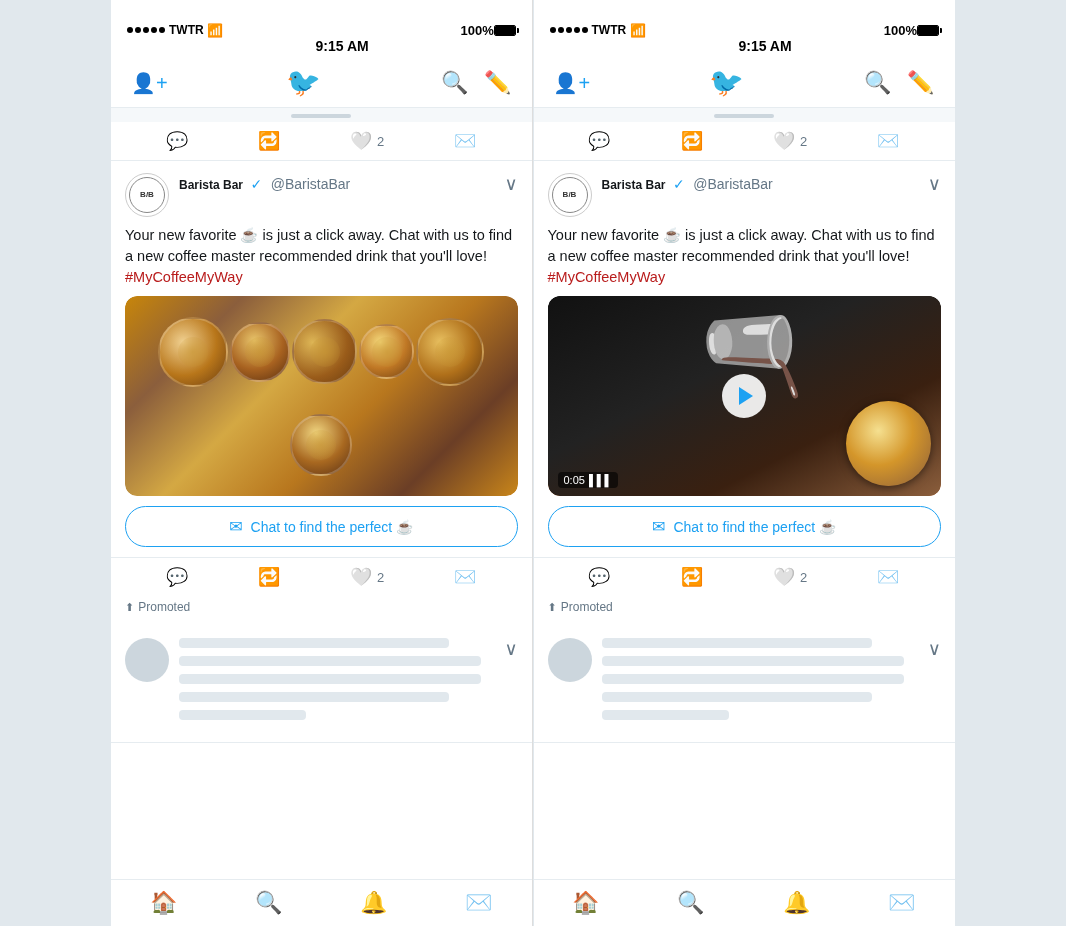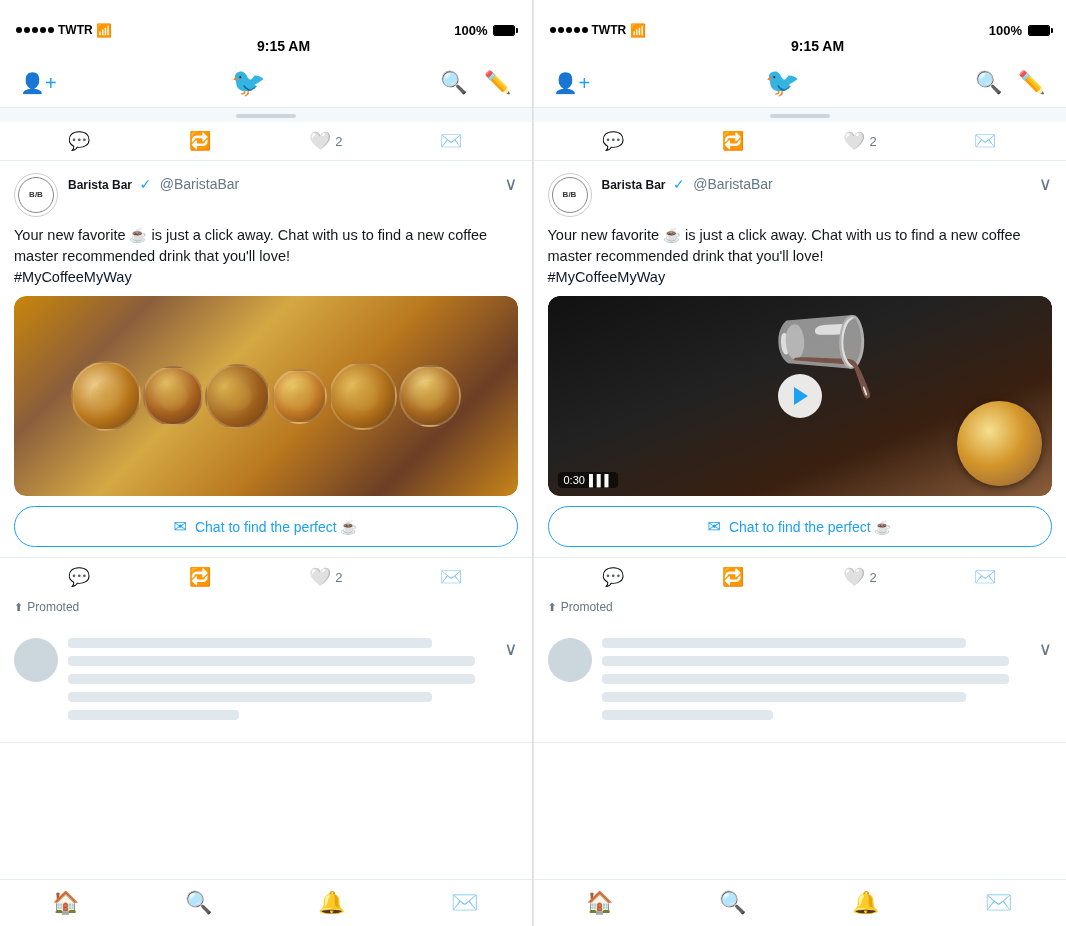--- a/index.html
+++ b/index.html
@@ -7,21 +7,21 @@
       font-family: -apple-system, BlinkMacSystemFont, "Helvetica Neue", Helvetica, Arial, sans-serif;
       background: #e1e8ed;
       display: flex;
       justify-content: center;
       width: 1066px;
       min-height: 926px;
     }
     .phones-container {
       display: flex;
       gap: 0;
-      width: 1066px;
+      width: 844px;
     }
     .phone {
       width: 533px;
       background: #fff;
       display: flex;
       flex-direction: column;
       border-right: 1px solid #ddd;
     }
     .phone:last-child { border-right: none; }
 
@@ -30,21 +30,21 @@
       display: flex;
       align-items: center;
       justify-content: space-between;
       padding: 6px 16px 4px;
       background: #fff;
       font-size: 13px;
       font-weight: 600;
     }
     .status-left { display: flex; align-items: center; gap: 4px; }
     .status-center { font-size: 14px; font-weight: 600; margin-top: 32px; }
-    .status-right { display: flex; align-items: center; gap: 6px; font-size: 13px; font-weight: 600; }
+    .status-right { display: flex; align-items: center; font-size: 13px; font-weight: 600; }
     .signal-dots { display: flex; gap: 2px; }
     .signal-dot { width: 6px; height: 6px; border-radius: 50%; background: #000; }
     .battery-bar {
       display: flex; align-items: center; gap: 2px;
     }
     .battery-outline {
       width: 22px; height: 11px; border: 1.5px solid #000; border-radius: 2px; position: relative; display: flex; align-items: center;
     }
     .battery-outline::after {
       content: ''; position: absolute; right: -4px; width: 2px; height: 5px; background: #000; border-radius: 0 1px 1px 0;
@@ -130,21 +130,21 @@
     .verified-icon {
       color: #1da1f2; font-size: 14px; margin-left: 3px;
     }
     .tweet-handle {
       font-size: 14px; color: #657786; margin-left: 4px;
     }
     .tweet-more { color: #657786; font-size: 18px; cursor: pointer; }
     .tweet-text {
       font-size: 14.5px; color: #14171a; line-height: 1.45; margin-bottom: 8px;
     }
-    .tweet-hashtag { color: #0f172a; }
+    .tweet-hashtag { color: #b91c1c; }
     .tweet-image {
       width: 100%; border-radius: 12px; overflow: hidden; margin-bottom: 0;
       position: relative;
     }
     .coffee-image {
       width: 100%; height: 200px;
       background: linear-gradient(135deg, #c8860a 0%, #8B5E3C 20%, #d4a843 40%, #b8771e 60%, #6b3e26 80%, #c9861a 100%);
       border-radius: 12px;
       position: relative;
       overflow: hidden;
@@ -494,21 +494,21 @@
             <div style="position:absolute;right:-10px;top:10px;font-size:90px;transform:rotate(-20deg);opacity:0.85;">🫗</div>
           </div>
 
           <div style="position:absolute;right:10px;bottom:10px;width:85px;height:85px;border-radius:50%;background:radial-gradient(circle at 38% 35%,#f5e090,#d4962a 45%,#8B5E3C);box-shadow:0 2px 8px rgba(0,0,0,0.5);"></div>
 
           <div class="play-btn">
             <div class="play-triangle"></div>
           </div>
 
           <div class="video-duration">
-            <span>0:30</span>
+            <span>0:05</span>
             <span>▌▌▌</span>
           </div>
         </div>
       </div>
       <div class="cta-button">
         <span class="cta-envelope">✉</span>
         <span>Chat to find the perfect ☕</span>
       </div>
     </div>
 

